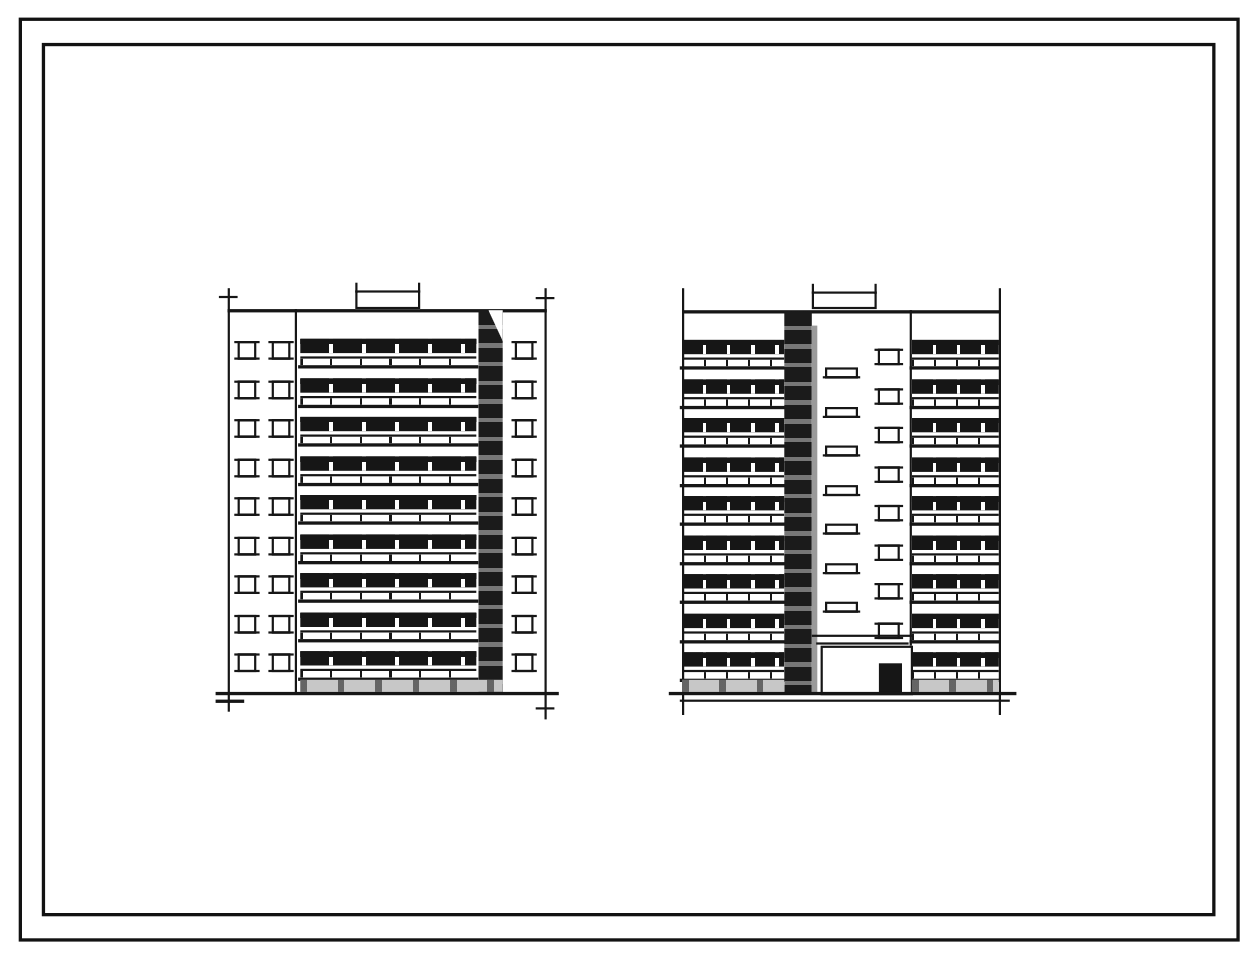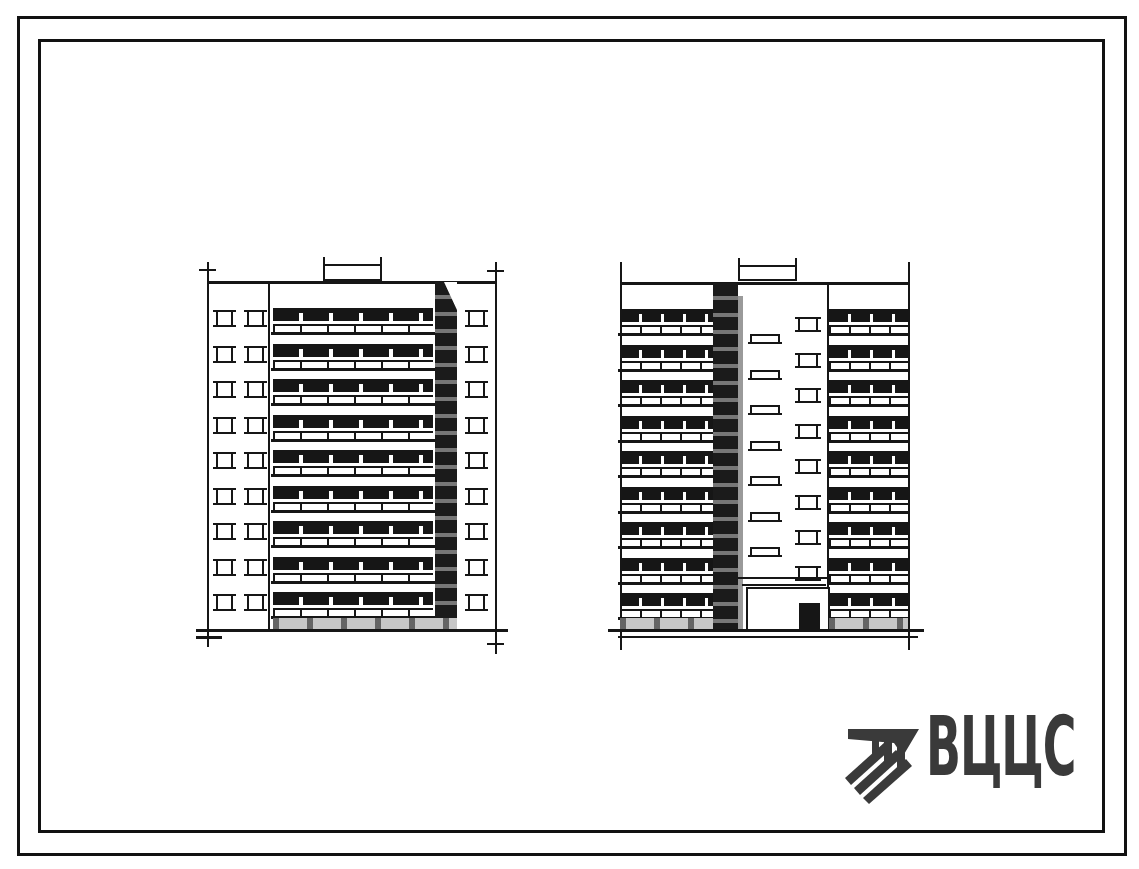--- a/index.html
+++ b/index.html
@@ -345,27 +345,13 @@
     <div class="porch" style="left:138px;top:325px;width:80px;height:41px;">
       <div class="door" style="left:51px;top:14px;width:21px;height:27px;"></div>
     </div>
 
     <div class="basement" style="left:12px;top:356px;width:93px;"></div>
     <div class="basement" style="left:221px;top:356px;width:79px;"></div>
     <div class="hline groundline" style="left:0;top:367px;width:316px;"></div>
     <div class="hline" style="left:10px;top:374px;width:300px;height:2px;"></div>
   </div>
 
-  <div class="logo">
-    <svg width="82" height="84" viewBox="0 0 82 84">
-      <g fill="#3a3a3a">
-        <polygon points="5,9 76,9 60,36 51,23 5,19"></polygon>
-        <polygon points="29,19 36,19 36,36 29,36"></polygon>
-        <polygon points="41,20 49,20 49,44 41,44"></polygon>
-        <polygon points="54,21 62,21 62,52 54,52"></polygon>
-        <polygon points="2,58 42,22 48,29 8,65"></polygon>
-        <polygon points="11,68 53,30 59,37 17,75"></polygon>
-        <polygon points="20,78 63,39 69,46 26,84"></polygon>
-      </g>
-    </svg>
-    <span class="wordmark">ВЦЦС</span>
-  </div>
 </div>
 
 </body></html>

